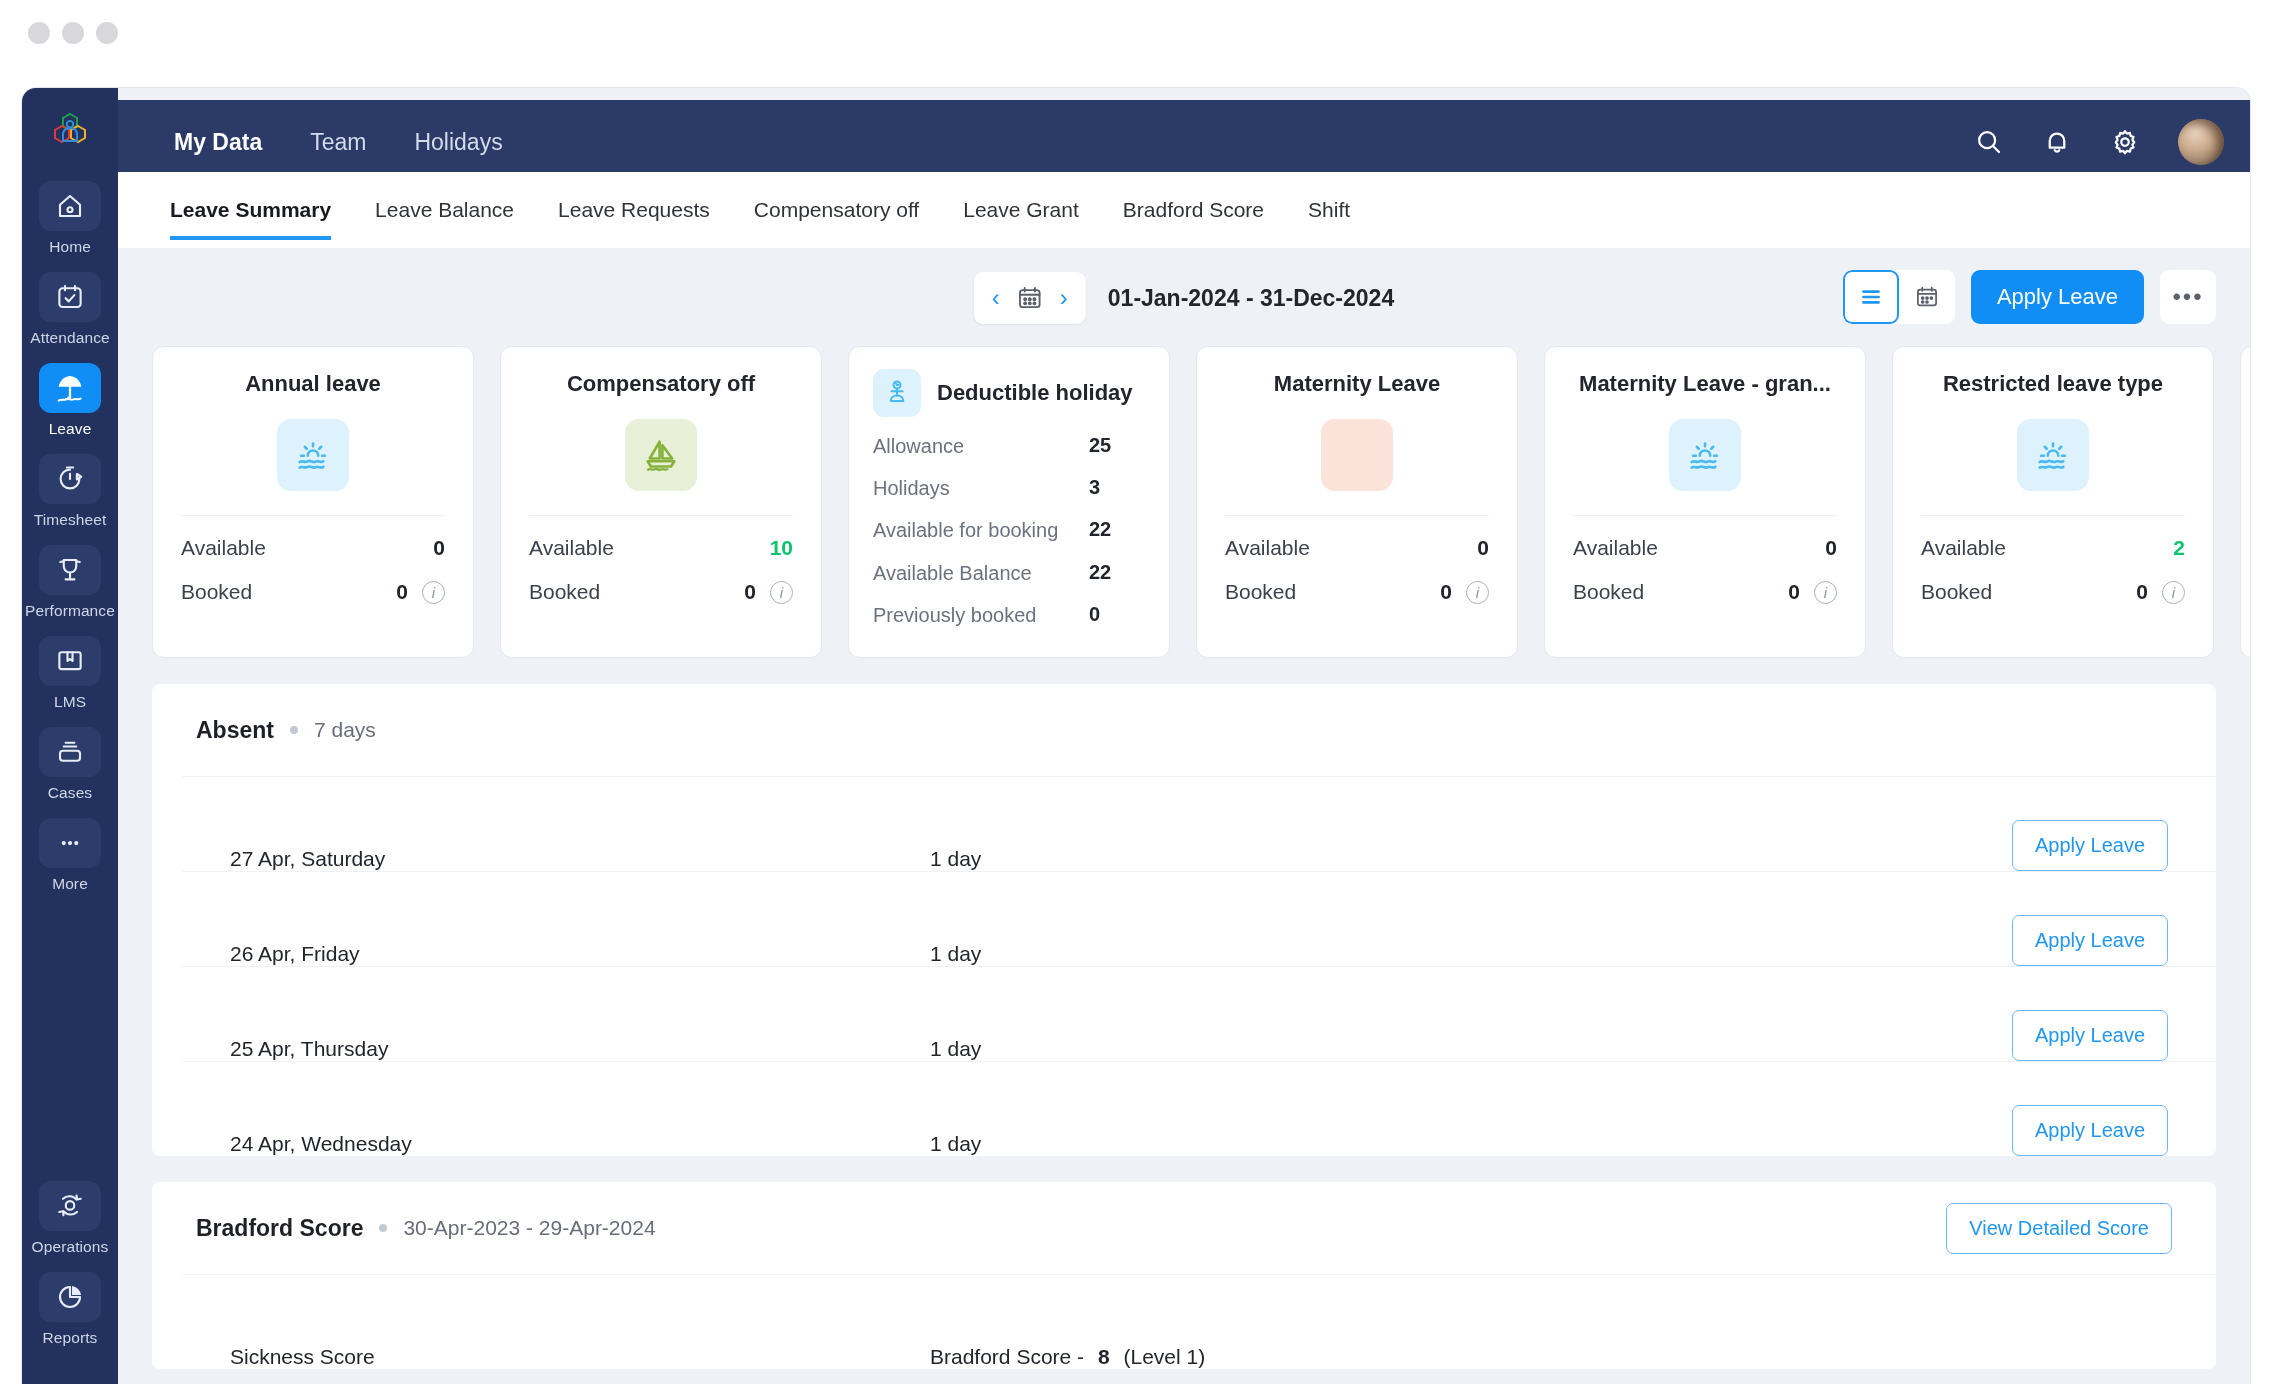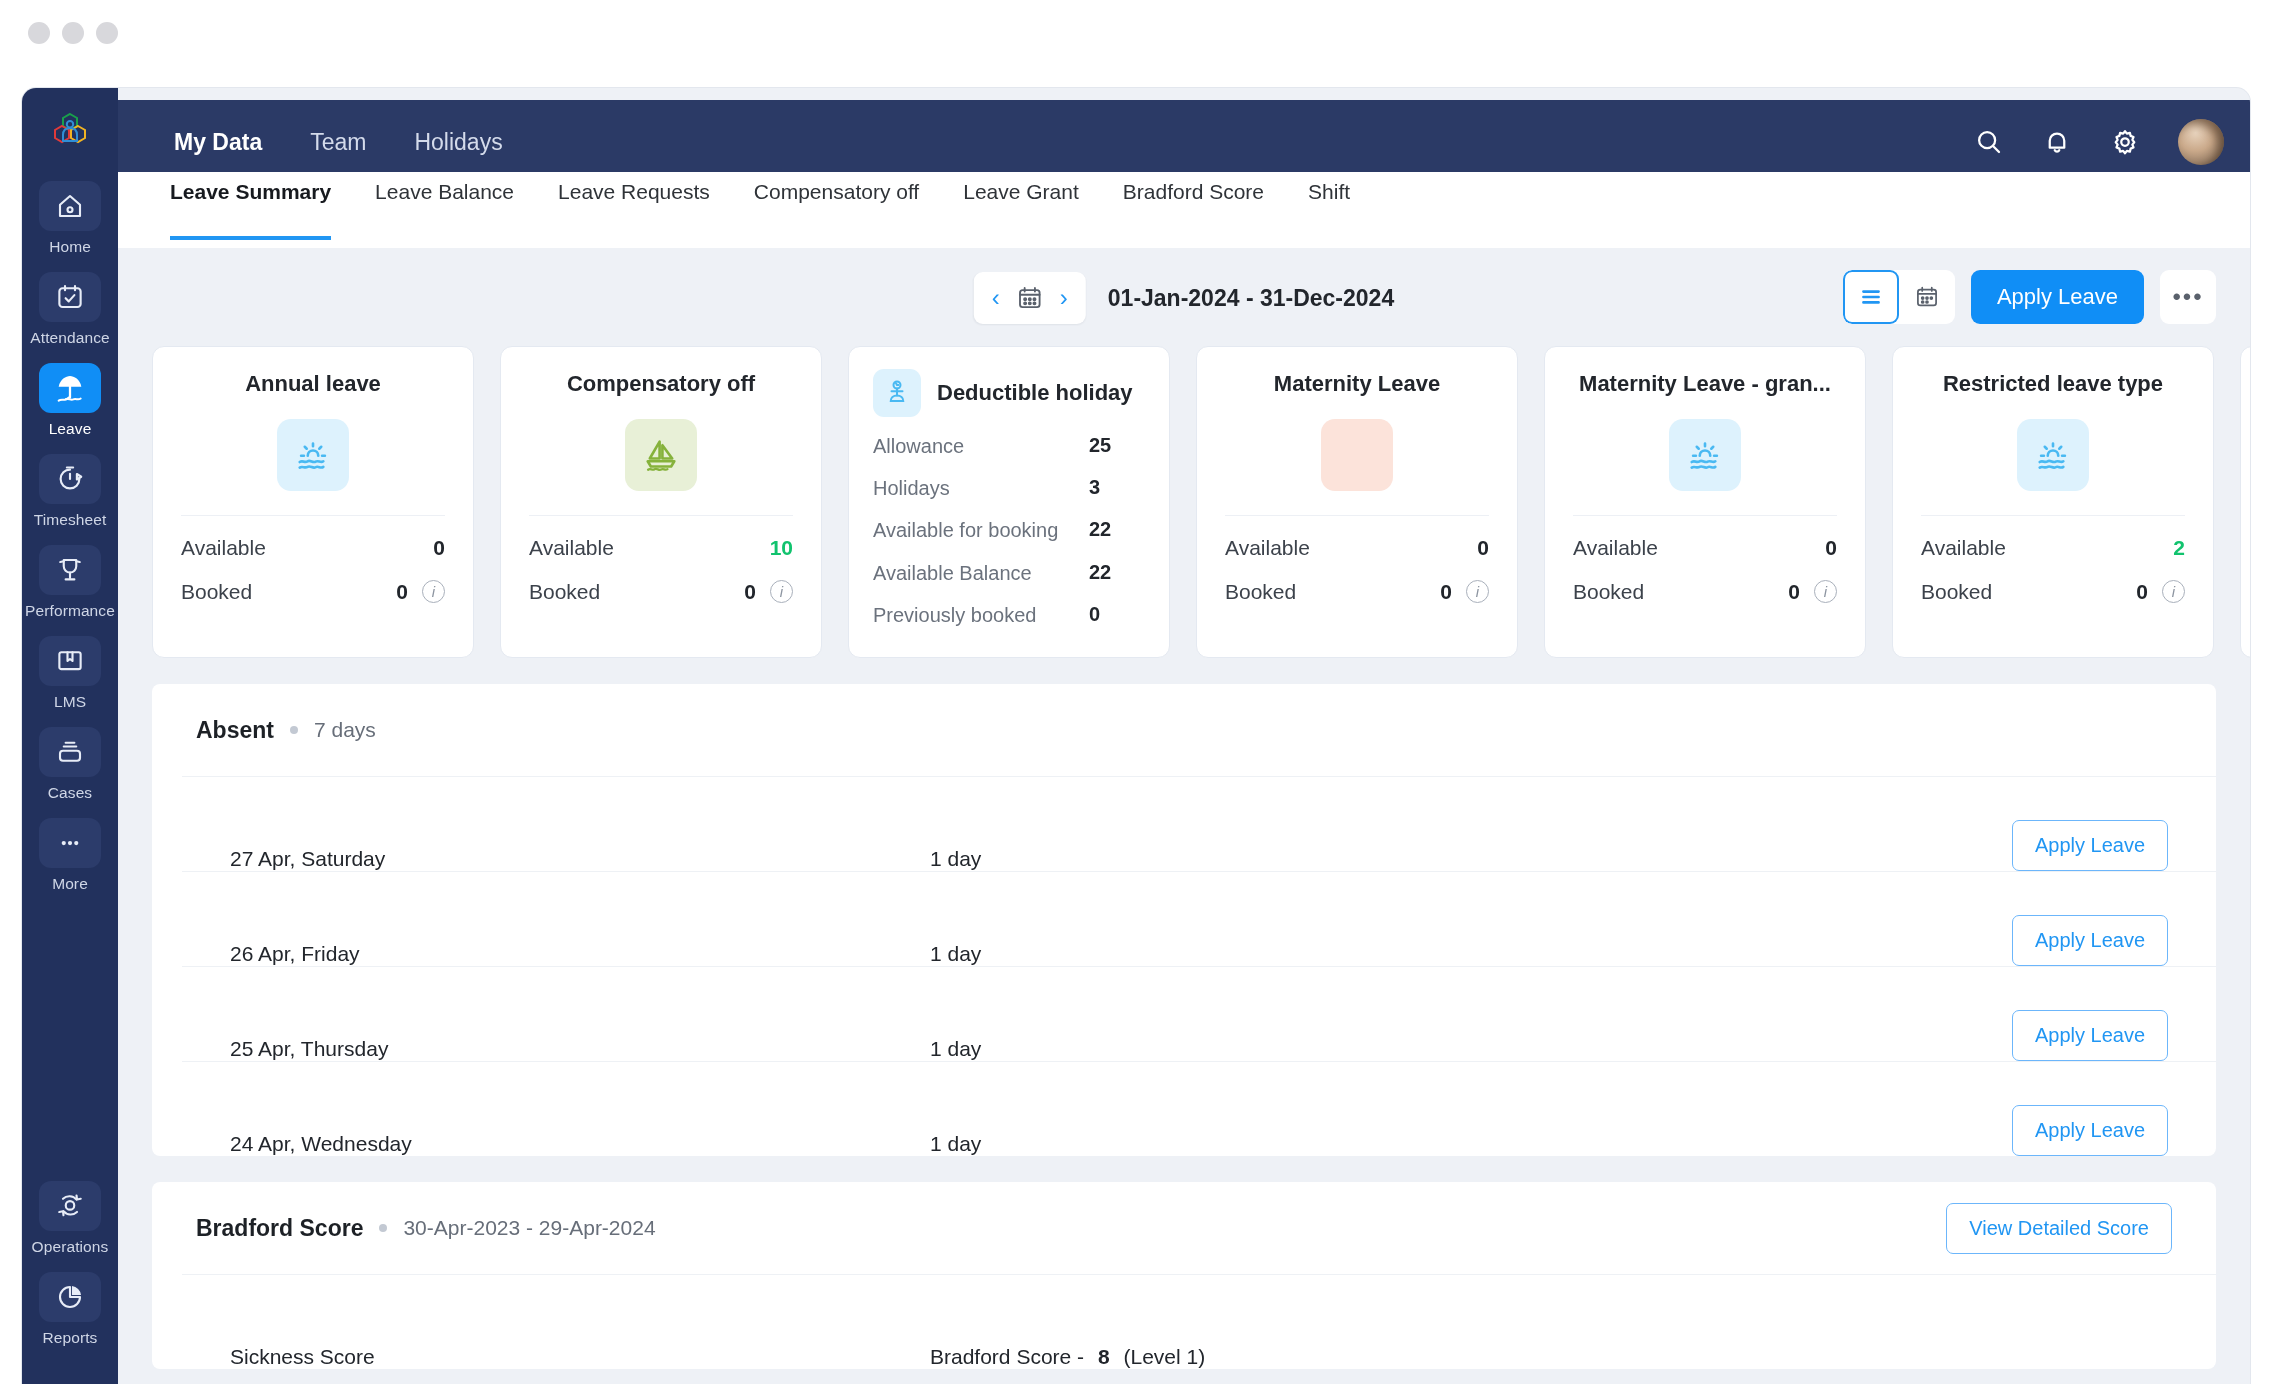--- a/index.html
+++ b/index.html
@@ -69,21 +69,21 @@
     box-shadow: inset -6px 4px 10px rgba(60,40,25,.55);
     cursor: pointer;
   }
 
   
   #subtabs {
     position: absolute; left: 96px; top: 84px; right: 0; height: 76px;
     background: #ffffff; display: flex; align-items: center; padding-left: 52px; gap: 44px;
   }
   .stab {
-    font-size: 21px; color: #2f3338; height: 60px; display: flex; 
+    font-size: 21px; color: #2f3338; height: 60px; display: flex; align-items: center;
     position: relative; cursor: pointer;
   }
   .stab.active { color: #171a1f; font-weight: bold; }
   .stab.active::after {
     content: ""; position: absolute; left: 0; right: 0; bottom: 0; height: 4px; background: #2196f3;
   }
 
   
   #content {
     position: absolute; left: 96px; top: 160px; right: 0; bottom: 0;
@@ -123,21 +123,21 @@
   #cards-row { display: flex; gap: 26px; height: 312px; }
   .lcard {
     background: #fff; border: 1px solid #e4e9f1; border-radius: 12px;
     width: 322px; flex: 0 0 322px; padding: 24px 28px;
     display: flex; flex-direction: column;
   }
   .lcard-title { font-size: 22px; font-weight: bold; color: #22262c; text-align: center; white-space: nowrap; overflow: hidden; text-overflow: ellipsis; }
   .lcard-ico-wrap { display: flex; justify-content: center; margin-top: 22px; }
   .lcard-ico { width: 72px; height: 72px; border-radius: 14px; display: flex; align-items: center; justify-content: center; }
   .lcard-sep { height: 1px; background: #edf0f5; margin: 24px 0 0 0; }
-  .lrow { display: flex; align-items: flex-start; margin-top: 20px; font-size: 21px; }
+  .lrow { display: flex; align-items: flex-end; margin-top: 20px; font-size: 21px; }
   .lrow .k { color: #3c424b; flex: 1; }
   .lrow .v { font-weight: bold; color: #22262c; }
   .lrow .v.pos { color: #11c36e; }
   .info-i {
     width: 23px; height: 23px; border-radius: 50%; border: 1.6px solid #a9b0bb;
     color: #8d95a1; font-size: 15px; display: inline-flex; align-items: center;
     justify-content: center; margin-left: 14px; font-style: italic; cursor: pointer;
   }
 
   

